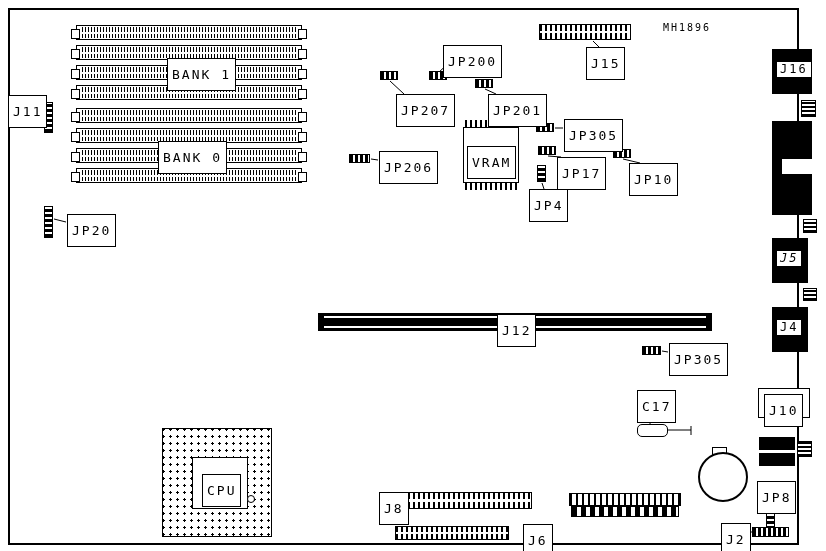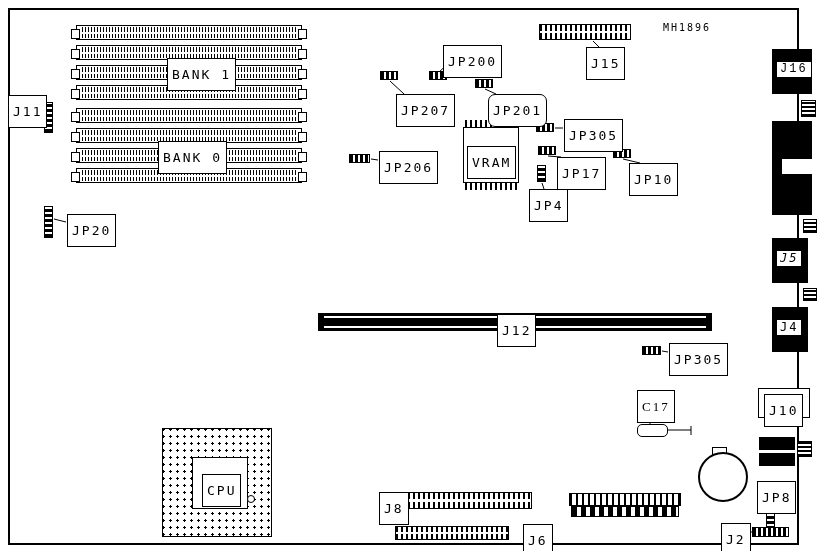--- a/index.html
+++ b/index.html
@@ -105,21 +105,21 @@
   <div class="jumper-v" style="left:44px; top:102px; width:9px; height:31px;"></div>
   <div class="callout" style="left:8px; top:95px;">J11</div>
   <div class="jumper-v" style="left:44px; top:206px; width:9px; height:32px;"></div>
   <div class="callout" style="left:67px; top:214px;">JP20</div>
 
   <div class="jumper-h" style="left:380px; top:71px; width:18px; height:9px;"></div>
   <div class="callout" style="left:396px; top:94px;">JP207</div>
   <div class="jumper-h" style="left:429px; top:71px; width:18px; height:9px;"></div>
   <div class="callout" style="left:443px; top:45px;">JP200</div>
   <div class="jumper-h" style="left:475px; top:79px; width:18px; height:9px;"></div>
-  <div class="callout" style="left:488px; top:94px;border-radius:7px;">JP201</div>
+  <div class="callout" style="left:488px; top:94px;">JP201</div>
 
   <div class="header-2row" style="left:539px; top:24px; width:92px; height:16px;"></div>
   <div class="callout" style="left:586px; top:47px;">J15</div>
 
   <div class="plain-text" style="left:663px; top:22px;">MH1896</div>
 
   <div class="chip-pins" style="left:465px; top:120px; width:52px; height:7px;"></div>
   <div class="chip-pins" style="left:465px; top:183px; width:52px; height:7px;"></div>
   <div class="chip" style="left:463px; top:127px; width:56px; height:56px;"></div>
   <div class="callout" style="left:467px; top:146px;">VRAM</div>
@@ -138,37 +138,37 @@
   <div class="slot12" style="left:318px; top:313px; width:394px; height:18px;">
     <span class="slit" style="top:3px;"></span>
     <span class="slit" style="top:13px;"></span>
   </div>
   <div class="callout" style="left:497px; top:314px;">J12</div>
 
   <div class="jumper-h" style="left:642px; top:346px; width:19px; height:9px;"></div>
   <div class="callout" style="left:669px; top:343px;">JP305</div>
 
   <div class="ext-black" style="left:772px; top:49px; width:40px; height:45px;"></div>
-  <div class="ext-label" style="left:777px; top:62px;font-family:Liberation Mono, monospace;">J16</div>
+  <div class="ext-label" style="left:777px; top:62px;">J16</div>
   <div class="nub" style="left:801px; top:100px; width:15px; height:17px;"></div>
   <div class="ext-black" style="left:772px; top:121px; width:40px; height:94px;"></div>
   <div class="ext-label" style="left:782px; top:159px;padding-left:47px;">J7</div>
   <div class="nub" style="left:803px; top:219px; width:14px; height:14px;"></div>
   <div class="ext-black" style="left:772px; top:238px; width:36px; height:45px;"></div>
   <div class="ext-label" style="left:777px; top:251px;font-style:italic;">J5</div>
   <div class="nub" style="left:803px; top:288px; width:14px; height:13px;"></div>
   <div class="ext-black" style="left:772px; top:307px; width:36px; height:45px;"></div>
   <div class="ext-label" style="left:777px; top:320px;">J4</div>
   <div class="white-box" style="left:758px; top:388px; width:52px; height:30px;"></div>
   <div class="callout" style="left:764px; top:394px;">J10</div>
   <div class="ext-black" style="left:759px; top:437px; width:36px; height:13px;"></div>
   <div class="ext-black" style="left:759px; top:453px; width:36px; height:13px;"></div>
   <div class="nub" style="left:797px; top:441px; width:15px; height:16px;"></div>
 
-  <div class="callout" style="left:637px; top:390px;font-family:Liberation Serif, serif;">C17</div>
+  <div class="callout" style="left:637px; top:390px;">C17</div>
   <div class="cap" style="left:637px; top:424px; width:31px; height:13px;"></div>
 
   <div class="cpu-socket" style="left:162px; top:428px; width:110px; height:109px;"></div>
   <div class="cpu-inner" style="left:192px; top:457px; width:56px; height:52px;"></div>
   <div class="callout" style="left:202px; top:474px;">CPU</div>
   <div class="cpu-dot" style="left:247px; top:495px;"></div>
 
   <div class="battery-tab" style="left:712px; top:447px; width:15px; height:8px;"></div>
   <div class="battery" style="left:698px; top:452px; width:50px; height:50px;"></div>
 

